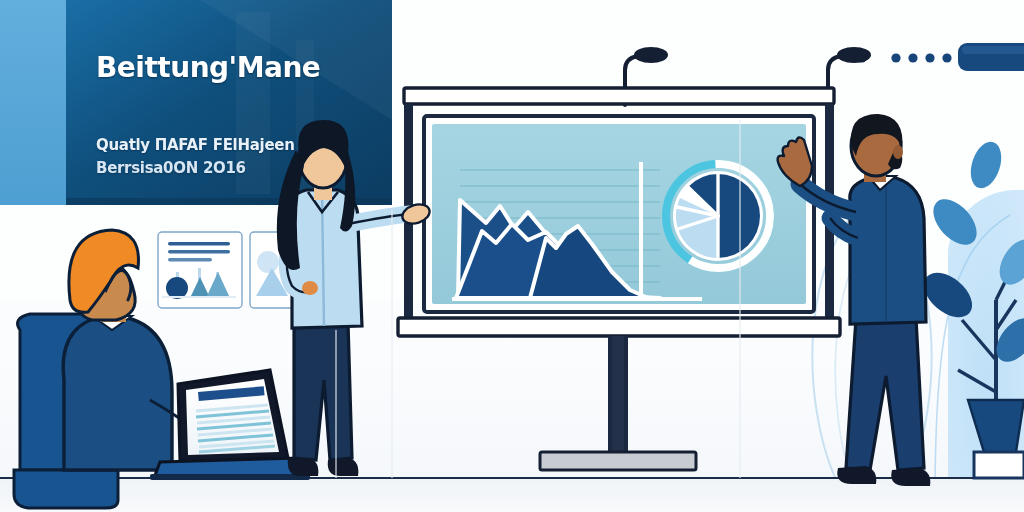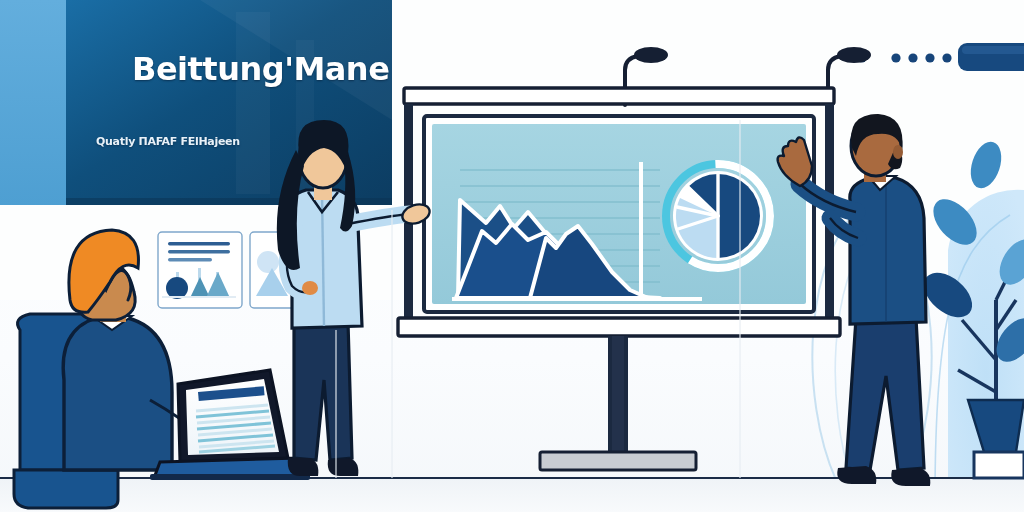--- a/index.html
+++ b/index.html
@@ -2,28 +2,27 @@
 <html><head>
 <meta charset="utf-8">
 <style>
   html,body{margin:0;padding:0;background:#fff;}
   body{width:1024px;height:512px;overflow:hidden;font-family:"Liberation Sans",sans-serif;}
   #stage{position:relative;width:1024px;height:512px;overflow:hidden;background:#ffffff;}
   #stage svg.layer{position:absolute;left:0;top:0;width:1024px;height:512px;}
   .banner-text{position:absolute;left:0;top:0;width:1024px;height:512px;pointer-events:none;}
   .b-title{
     position:absolute;left:96px;top:52px;width:300px;
-    font-family:"DejaVu Sans",sans-serif;font-weight:bold;font-size:32px;line-height:1.12;
+    font-family:"DejaVu Sans",sans-serif;font-weight:bold;font-size:28px;line-height:1.12;
     color:#ffffff;letter-spacing:-0.5px;
     text-shadow:0 1px 2px rgba(8,40,70,.75);
-    margin-left:36px;
   }
   .b-sub{
     position:absolute;left:96px;top:134px;width:280px;
-    font-family:"DejaVu Sans",sans-serif;font-weight:bold;font-size:11px;line-height:1.5;
+    font-family:"DejaVu Sans",sans-serif;font-weight:bold;font-size:15px;line-height:1.5;
     color:#e8f1f8;letter-spacing:-0.3px;
     text-shadow:0 1px 2px rgba(8,40,70,.6);
   }
   .b-sub .l2{color:#d7e6f3;}
 </style>
 </head>
 <body>
 
 <div id="stage">
 
@@ -311,16 +310,17 @@
       <line x1="740" y1="120" x2="740" y2="478"></line>
     </g>
   </svg>
 
   <div class="banner-text">
     <div class="b-title">
       <div>Beittung'Mane</div>
     </div>
     <div class="b-sub">
       <div>Quatly ПAFAF FElHajeen</div>
+      <div class="l2">Berrsisa0ON 2O16</div>
     </div>
   </div>
 
 </div>
 
 </body></html>

